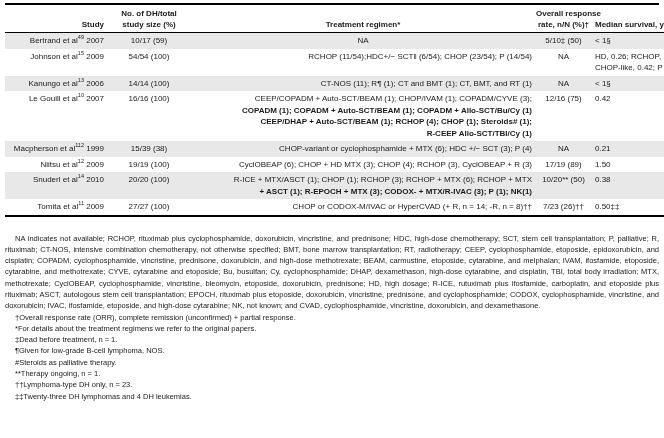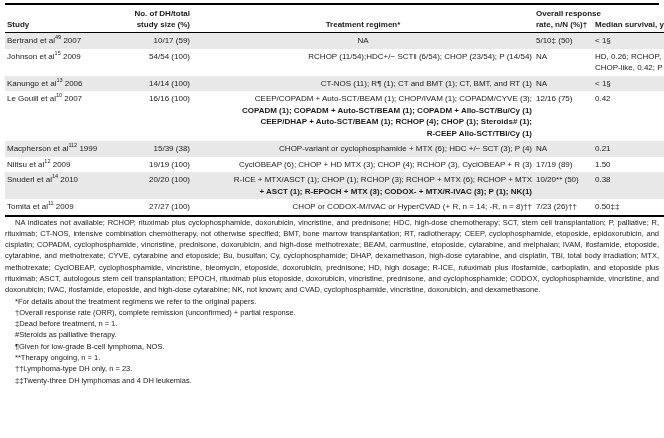--- a/index.html
+++ b/index.html
@@ -21,38 +21,38 @@
     border-collapse: collapse; table-layout: fixed;
     width: 654px; font-size: 8px;
     border-bottom: 2px solid #000;
   }
   thead th {
     font-weight: bold; vertical-align: bottom;
     padding: 3px 2px 2px 2px; line-height: 11px;
     border-bottom: 1px solid #000;
   }
   thead th div { white-space: nowrap; }
-  .col-study    { width: 97px;  text-align: left; margin-left: 32px; }
-  .col-n        { width: 82px;  text-align: right; }
+  .col-study    { width: 97px;  text-align: right; margin-left: 32px; }
+  .col-n        { width: 82px;  text-align: center; }
   .col-treatment{ width: 338px; }
   th.col-treatment { }
-  .col-orr      { width: 55px;  text-align: left; }
+  .col-orr      { width: 55px;  text-align: center; }
   .col-median   { width: 82px;  text-align: left; }
 
   tbody td {
     vertical-align: top; padding: 2px; line-height: 11.5px;
   }
   tbody td div { white-space: nowrap; }
   tbody tr.shaded { background: var(--stripe, #e8e8e8); }
   td.col-treatment { text-align: right; }
   td.col-treatment.center { text-align: center; }
   td.col-treatment .cont { padding-left: 12px; font-weight: bold; }
   sup { font-size: 5.5px; vertical-align: super; line-height: 0; }
 
-  .footnotes { width: 654px; font-size: 7.5px; line-height: 11.3px; margin-top: 0; }
+  .footnotes { width: 654px; font-size: 7.5px; line-height: 11.3px; margin-top: 16px; }
   .abbrev { margin: 0; text-align: justify; text-indent: 10px; }
   .fn-line { padding-left: 10px; white-space: nowrap; }
 </style>
 </head>
 <body>
 
 <div class="page">
 
   <div class="title-rule"></div>
 
@@ -171,24 +171,24 @@
           <td class="col-median">
             <div>0.50‡‡</div>
           </td>
         </tr>
       </tbody>
   </table>
 
   <div class="footnotes">
     <p class="abbrev">NA indicates not available; RCHOP, rituximab plus cyclophosphamide, doxorubicin, vincristine, and prednisone; HDC, high-dose chemotherapy; SCT, stem cell transplantation; P, palliative; R, rituximab; CT-NOS, intensive combination chemotherapy, not otherwise specified; BMT, bone marrow transplantation; RT, radiotherapy; CEEP, cyclophosphamide, etoposide, epidoxorubicin, and cisplatin; COPADM, cyclophosphamide, vincristine, prednisone, doxorubicin, and high-dose methotrexate; BEAM, carmustine, etoposide, cytarabine, and melphalan; IVAM, ifosfamide, etoposide, cytarabine, and methotrexate; CYVE, cytarabine and etoposide; Bu, busulfan; Cy, cyclophosphamide; DHAP, dexamethason, high-dose cytarabine, and cisplatin, TBI, total body irradiation; MTX, methotrexate; CyclOBEAP, cyclophosphamide, vincristine, bleomycin, etoposide, doxorubicin, prednisone; HD, high dosage; R-ICE, rutuximab plus ifosfamide, carboplatin, and etoposide plus rituximab; ASCT, autologous stem cell transplantation; EPOCH, rituximab plus etoposide, doxorubicin, vincristine, prednisone, and cyclophosphamide; CODOX, cyclophosphamide, vincristine, and doxorubicin; IVAC, ifosfamide, etoposide, and high-dose cytarabine; NK, not known; and CVAD, cyclophosphamide, vincristine, doxorubicin, and dexamethasone.</p>
     <div>
+        <div class="fn-line">†Overall response rate (ORR), complete remission (unconfirmed) + partial response.</div>
         <div class="fn-line">*For details about the treatment regimens we refer to the original papers.</div>
-        <div class="fn-line">†Overall response rate (ORR), complete remission (unconfirmed) + partial response.</div>
         <div class="fn-line">‡Dead before treatment, n = 1.</div>
+        <div class="fn-line">¶Given for low-grade B-cell lymphoma, NOS.</div>
         <div class="fn-line">#Steroids as palliative therapy.</div>
-        <div class="fn-line">¶Given for low-grade B-cell lymphoma, NOS.</div>
         <div class="fn-line">**Therapy ongoing, n = 1.</div>
         <div class="fn-line">††Lymphoma-type DH only, n = 23.</div>
         <div class="fn-line">‡‡Twenty-three DH lymphomas and 4 DH leukemias.</div>
       </div>
   </div>
 
 </div>
 
 </body></html>

